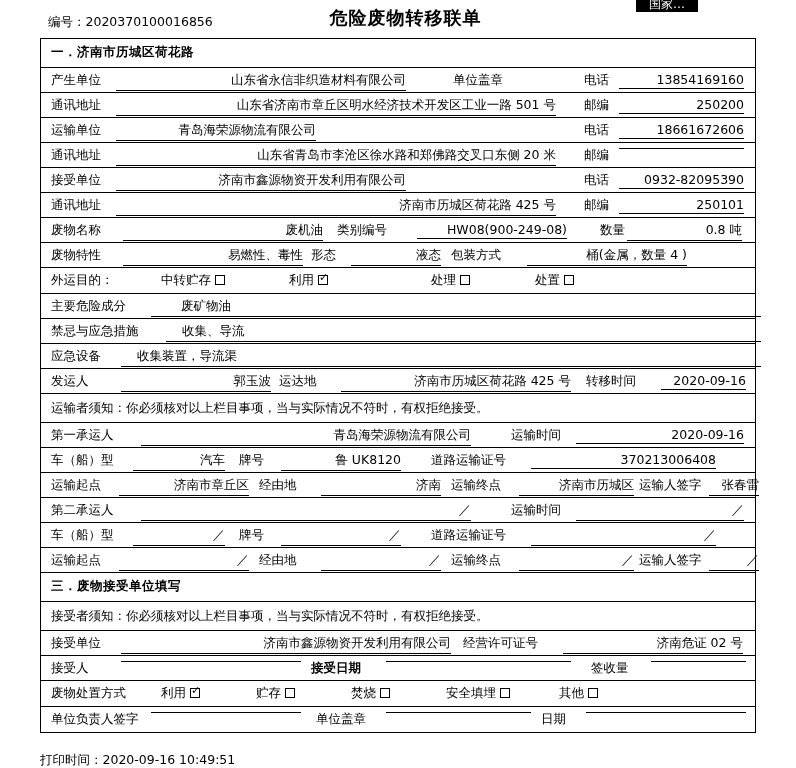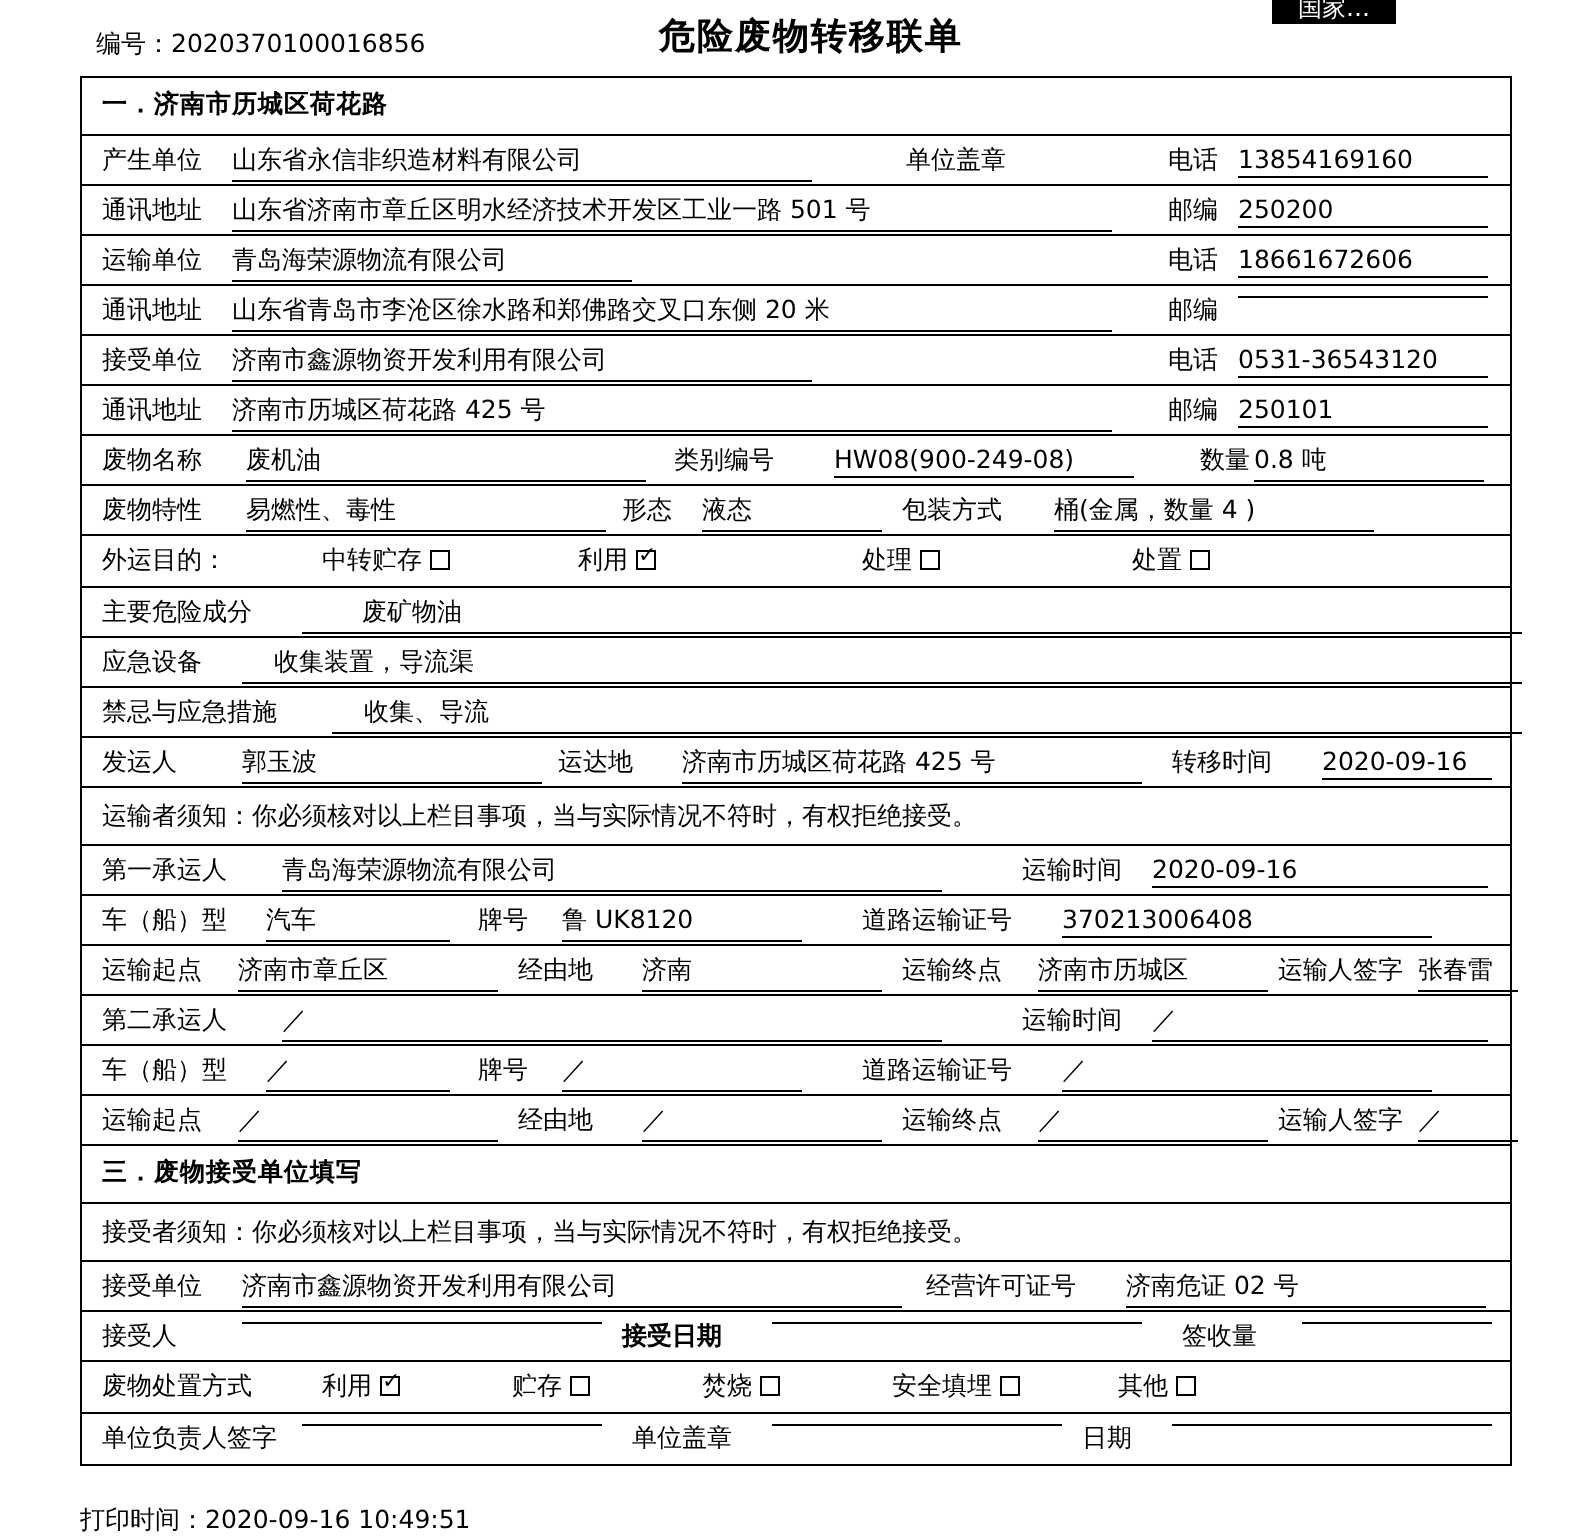--- a/index.html
+++ b/index.html
@@ -96,21 +96,21 @@
   .val {
     position: absolute;
     top: 4px;
     font-size: 12.5px;
     white-space: nowrap;
   }
   .ul {
     border-bottom: 1px solid #000;
     padding-bottom: 1px;
     display: inline-block;
-    text-align: left;
+    text-align: right;
     box-sizing: border-box;
   }
   .cbx {
     display: inline-block;
     width: 10px;
     height: 10px;
     border: 1px solid #000;
     position: relative;
     vertical-align: -1px;
     margin-left: 4px;
@@ -173,21 +173,21 @@
       <span class="lbl" style="left:10px;">通讯地址</span>
       <span class="val ul" style="left:75px; width:440px;">山东省青岛市李沧区徐水路和郑佛路交叉口东侧 20 米</span>
       <span class="lbl" style="left:543px;">邮编</span>
       <span class="val ul" style="left:578px; width:125px;"></span>
     </div>
 
     <div class="row">
       <span class="lbl" style="left:10px;">接受单位</span>
       <span class="val ul" style="left:75px; width:290px;">济南市鑫源物资开发利用有限公司</span>
       <span class="lbl" style="left:543px;">电话</span>
-      <span class="val ul" style="left:578px; width:125px;">0531-36543120</span>
+      <span class="val ul" style="left:578px; width:125px;">0932-82095390</span>
     </div>
 
     <div class="row">
       <span class="lbl" style="left:10px;">通讯地址</span>
       <span class="val ul" style="left:75px; width:440px;">济南市历城区荷花路 425 号</span>
       <span class="lbl" style="left:543px;">邮编</span>
       <span class="val ul" style="left:578px; width:125px;">250101</span>
     </div>
 
     <div class="row">
@@ -206,36 +206,36 @@
       <span class="val ul" style="left:310px; width:90px;">液态</span>
       <span class="lbl" style="left:410px;">包装方式</span>
       <span class="val ul" style="left:486px; width:160px;">桶(金属，数量  4 )</span>
     </div>
 
     <div class="row tall">
       <span class="lbl" style="left:10px;">外运目的：</span>
       <span class="lbl" style="left:120px;"><span>中转贮存</span><span class="cbx"></span></span>
       <span class="lbl" style="left:248px;"><span>利用</span><span class="cbx checked"></span></span>
       <span class="lbl" style="left:390px;"><span>处理</span><span class="cbx"></span></span>
-      <span class="lbl" style="left:525px;"><span>处置</span><span class="cbx"></span></span>
+      <span class="lbl" style="left:494px;"><span>处置</span><span class="cbx"></span></span>
     </div>
 
     <div class="row">
       <span class="lbl" style="left:10px;">主要危险成分</span>
       <span class="val ul" style="left:110px; width:610px; text-align:left; padding-left:30px;">废矿物油</span>
     </div>
 
     <div class="row">
+      <span class="lbl" style="left:10px;">禁忌与应急措施</span>
+      <span class="val ul" style="left:125px; width:595px; text-align:left; padding-left:16px;">收集、导流</span>
+    </div>
+
+    <div class="row">
       <span class="lbl" style="left:10px;">应急设备</span>
       <span class="val ul" style="left:80px; width:640px; text-align:left; padding-left:16px;">收集装置，导流渠</span>
-    </div>
-
-    <div class="row">
-      <span class="lbl" style="left:10px;">禁忌与应急措施</span>
-      <span class="val ul" style="left:125px; width:595px; text-align:left; padding-left:16px;">收集、导流</span>
     </div>
 
     <div class="row">
       <span class="lbl" style="left:10px;">发运人</span>
       <span class="val ul" style="left:80px; width:150px;">郭玉波</span>
       <span class="lbl" style="left:238px;">运达地</span>
       <span class="val ul" style="left:300px; width:230px;">济南市历城区荷花路 425 号</span>
       <span class="lbl" style="left:545px;">转移时间</span>
       <span class="val ul" style="left:620px; width:85px;">2020-09-16</span>
     </div>

